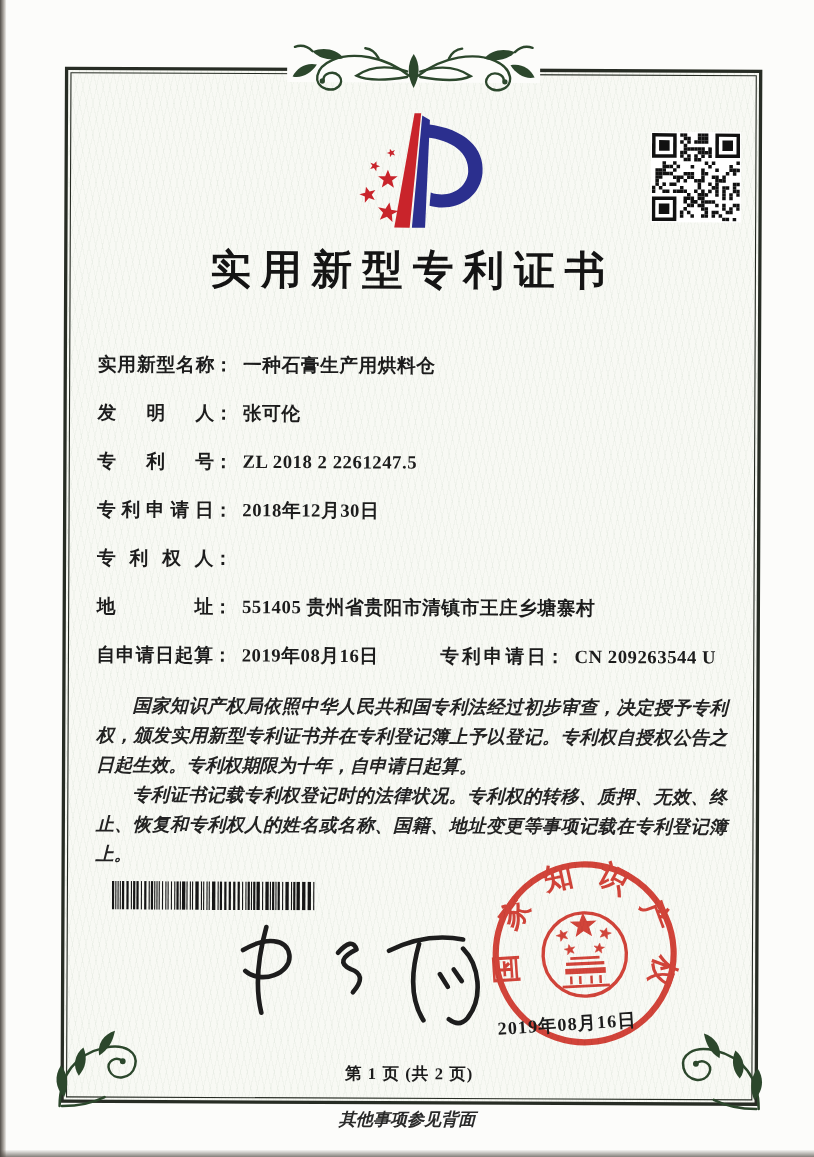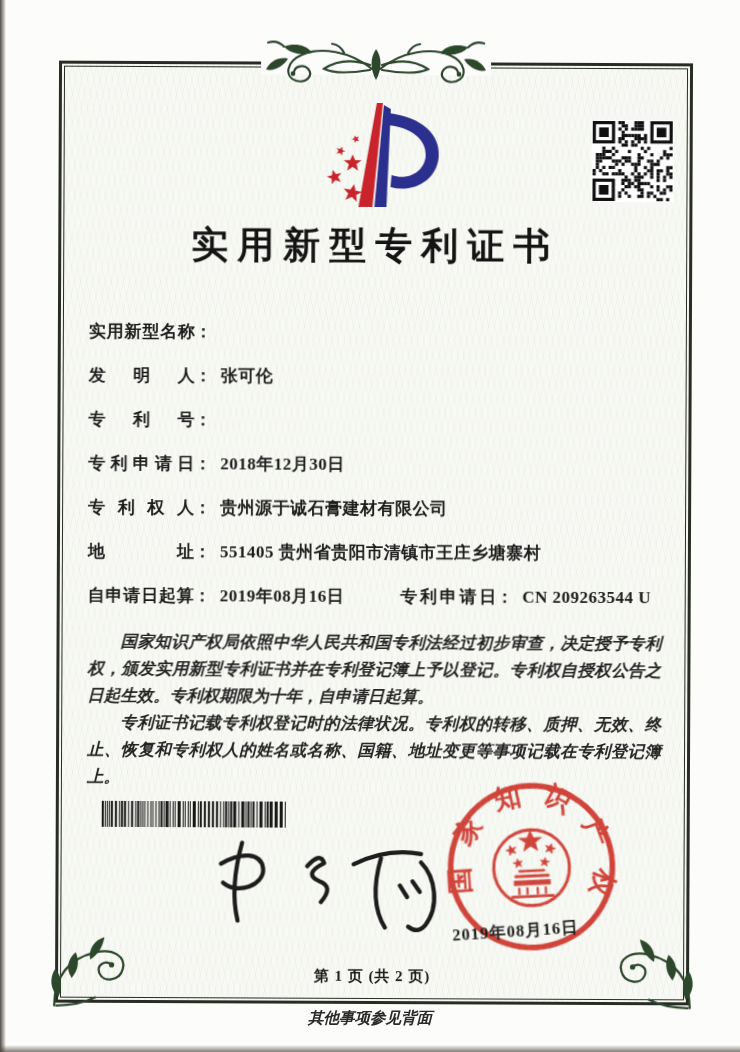--- a/index.html
+++ b/index.html
@@ -320,39 +320,40 @@
         <rect x="3" y="57" width="15" height="15" fill="#fff"></rect>
         <rect x="6" y="60" width="9" height="9" fill="#111"></rect>
       </svg>
 
     <div class="title">实用新型专利证书</div>
 
     <div class="fields">
       <div class="row">
         <span class="lbl">实用新型名称</span>
           <span class="colon">：</span>
+        <span class="val">一种石膏生产用烘料仓</span>
       </div>
       <div class="row">
         <span class="lbl">发明人</span>
           <span class="colon">：</span>
         <span class="val">张可伦</span>
       </div>
       <div class="row">
         <span class="lbl">专利号</span>
           <span class="colon">：</span>
+        <span class="val">ZL 2018 2 2261247.5</span>
       </div>
       <div class="row">
         <span class="lbl">专利申请日</span>
           <span class="colon">：</span>
         <span class="val">2018年12月30日</span>
       </div>
       <div class="row">
         <span class="lbl">专利权人</span>
           <span class="colon">：</span>
-        <span class="val">贵州源于诚石膏建材有限公司</span>
       </div>
       <div class="row">
         <span class="lbl">地址</span>
           <span class="colon">：</span>
         <span class="val">551405 贵州省贵阳市清镇市王庄乡塘寨村</span>
       </div>
       <div class="row auth">
         <span class="lbl">自申请日起算</span>
           <span class="colon">：</span>
         <span class="val">2019年08月16日</span>

